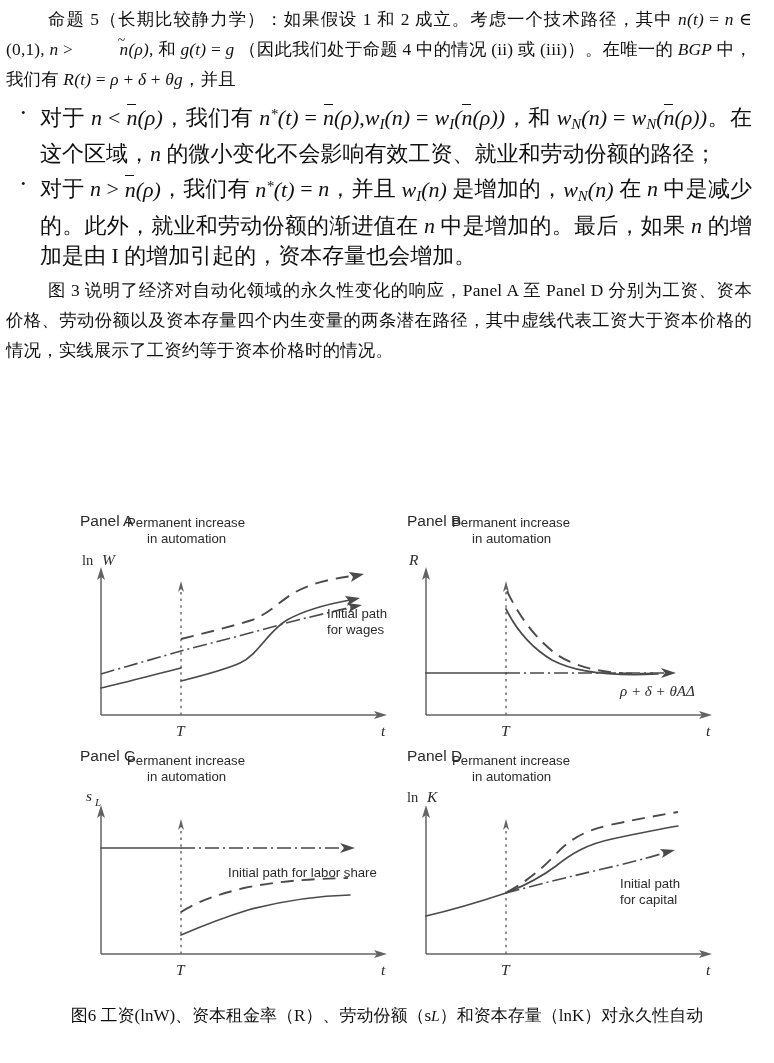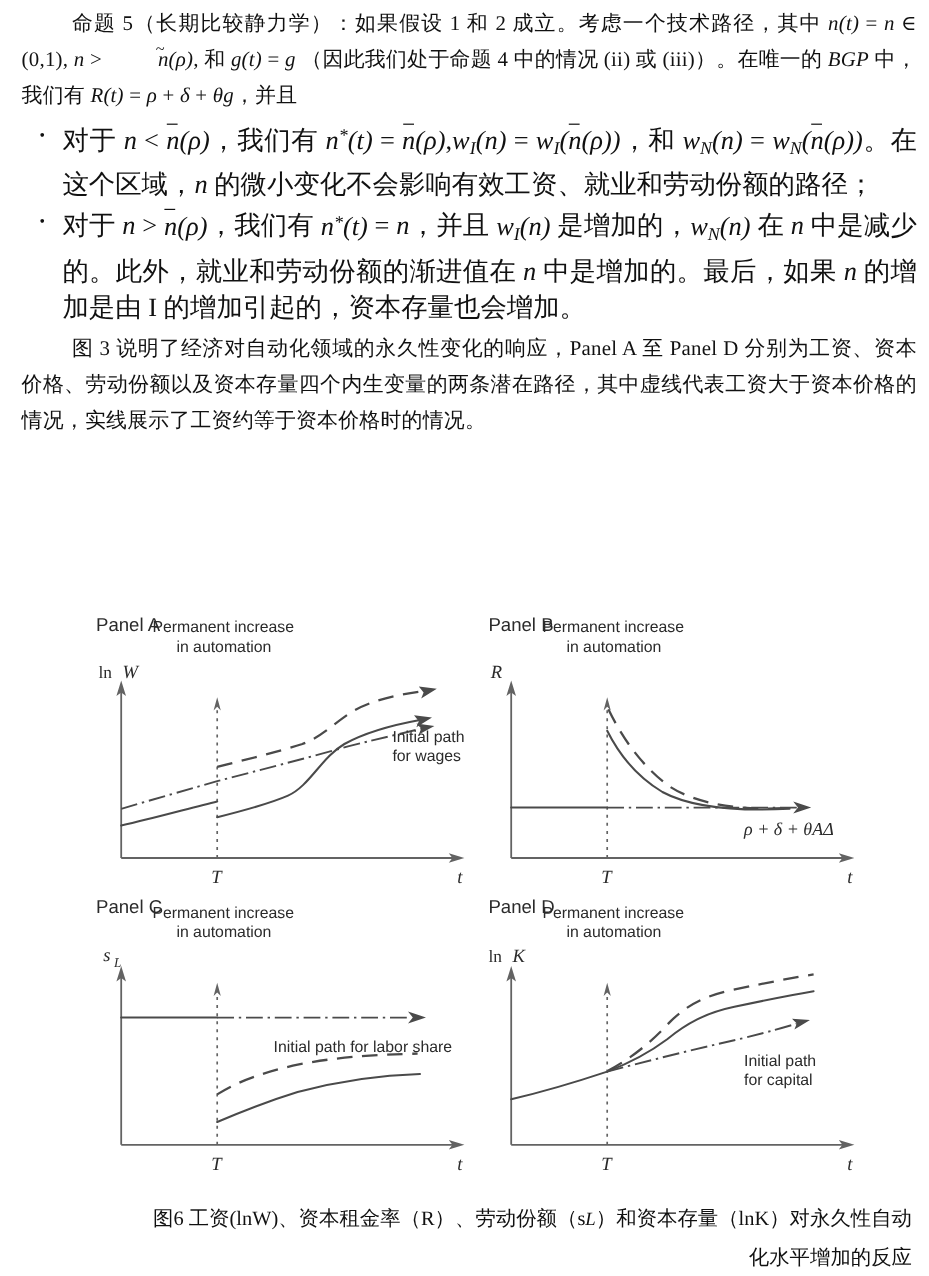--- a/index.html
+++ b/index.html
@@ -12,21 +12,21 @@
     height: 1063px;
     position: relative;
     font-family: "Liberation Serif", "DejaVu Serif", serif;
     color: #111111;
     overflow: hidden;
   }
 
   
   .textblock {
     position: absolute;
-    left: 18px;
+    left: 6px;
     top: 4px;
     width: 746px;
   }
   .para {
     font-size: 17.4px;
     line-height: 30px;
     text-align: justify;
     text-justify: inter-character;
     margin: 0 0 2px 0;
     letter-spacing: 0.2px;
@@ -140,21 +140,21 @@
                 stroke-dasharray: 14 4 2 4; stroke-linecap: butt; }
   .vdot     { stroke: #636363; stroke-width: 1.4; fill: none;
               stroke-dasharray: 2.5 4.2; }
 
   
   .caption {
     position: absolute;
     left: 14px;
     top: 1000px;
     width: 746px;
-    text-align: right;
+    text-align: center;
     font-size: 17px;
     line-height: 31px;
     color: #111;
   }
 </style>
 </head>
 <body>
 
 <div class="textblock">
 
@@ -316,14 +316,13 @@
 
     <text class="axlab" x="501" y="479">T</text>
     <text class="axlab" x="706" y="479">t</text>
   </g>
 
 </svg>
 </div>
 
 <div class="caption">
   <div><span>图6 工资(lnW)、资本租金率（R）、劳动份额（s</span><span class="mth" style="font-size:0.92em">L</span><span>）和资本存量（lnK）对永久性自动</span></div>
-  <div>化水平增加的反应</div>
 </div>
 
 </body></html>

